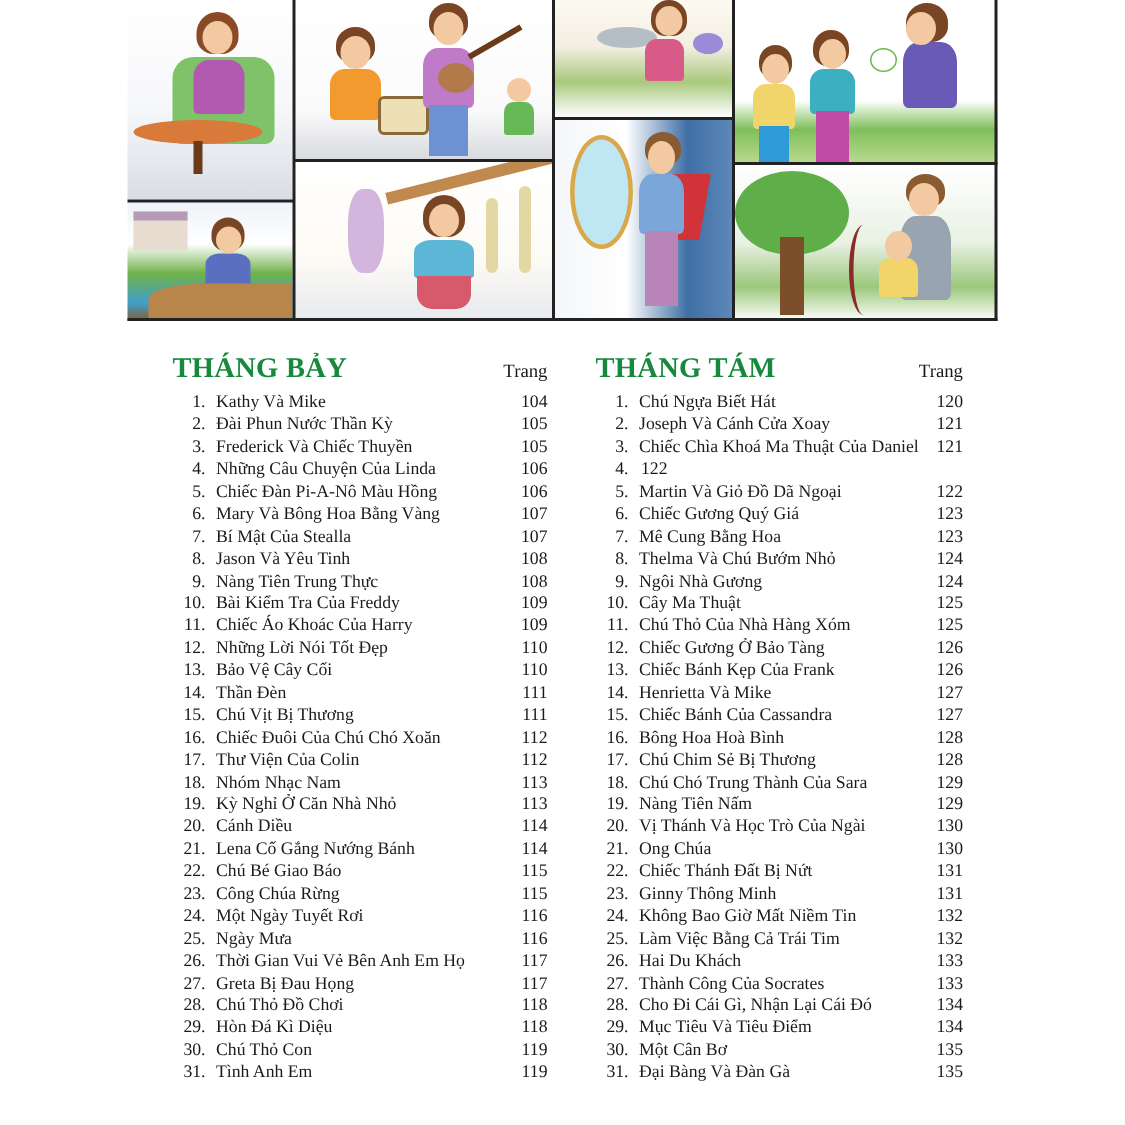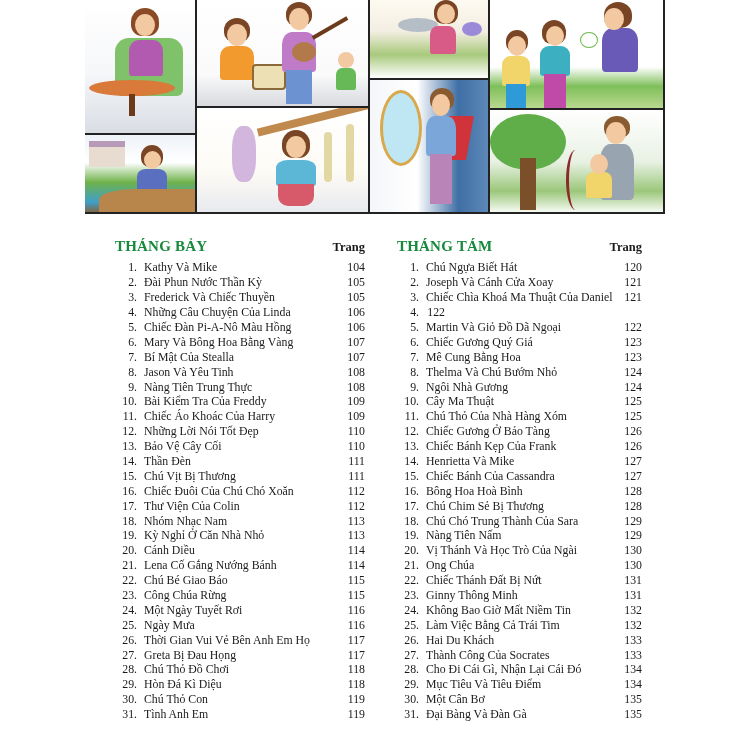--- a/index.html
+++ b/index.html
@@ -25,22 +25,22 @@
     .head { position: absolute; border-radius: 50%; background: #f3c9a1; }
     .hair { position: absolute; border-radius: 50% 50% 40% 40%; background: #7a4524; }
     .body { position: absolute; border-radius: 30% 30% 10% 10%; }
     .obj { position: absolute; }
 
     
     .toc { position: absolute; top: 232px; }
     .toc.left { left: 115px; width: 250px; }
     .toc.right { left: 397px; width: 245px; }
     .toc-head { display: flex; justify-content: space-between; align-items: flex-end; height: 24px; margin-bottom: 4px; }
-    .month { color: #16893c; font-weight: bold; font-size: 15px; letter-spacing: 0.2px; line-height: 20px; }
-    .trang { font-weight: bold; font-size: 12.5px; padding-bottom: 1px; }
+    .month { color: #16893c; font-weight: bold; font-size: 19px; letter-spacing: 0.2px; line-height: 20px; }
+    .trang { font-weight: normal; font-size: 12.5px; padding-bottom: 1px; }
     .row { display: flex; height: 14.9px; align-items: center; font-size: 11.8px; line-height: 14px; white-space: nowrap; }
     .num { width: 22px; text-align: right; flex: none; }
     .title { flex: 1; padding-left: 7px; overflow: hidden; }
     .page { width: 26px; text-align: right; flex: none; }
   </style>
 </head>
 <body>
 
 <div class="banner">
 

